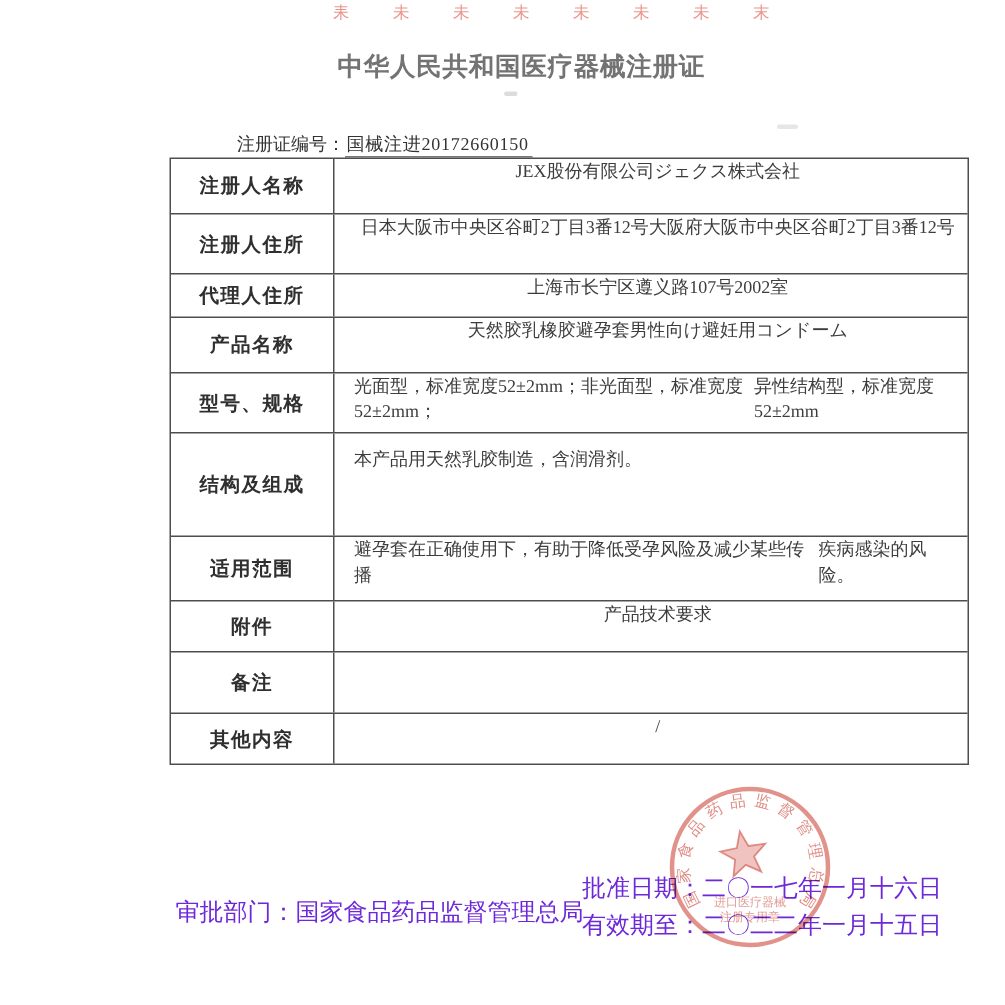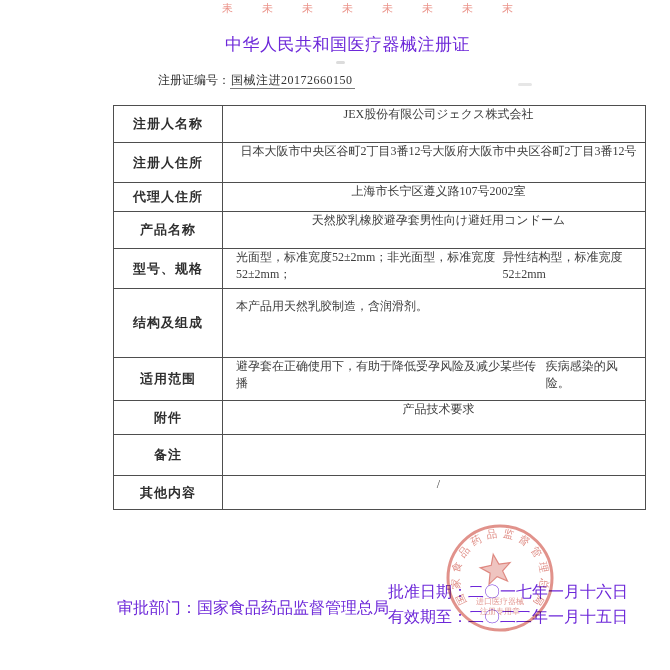--- a/index.html
+++ b/index.html
@@ -11,26 +11,26 @@
   }
   
   .top-marks{
     position:absolute;top:1px;left:186px;
     font-size:11px;letter-spacing:29px;white-space:nowrap;
     color:#e05a4c;opacity:.65;margin-left:36px;
   }
   .title{
     position:absolute;left:225px;top:33px;margin:0;white-space:nowrap;
     font-family:"Liberation Sans","DejaVu Sans",sans-serif;
-    font-size:17px;font-weight:normal;color:#6d28d9;letter-spacing:.5px;
+    font-size:17px;font-weight:bold;color:#737373;letter-spacing:.5px;
   }
   .speck1{position:absolute;left:336px;top:61px;width:9px;height:3px;background:#dcdcdc;border-radius:2px;}
   .speck2{position:absolute;left:518px;top:83px;width:14px;height:3px;background:#e6e6e6;border-radius:2px;}
   .regline{
-    position:absolute;left:158px;top:72px;font-size:12px;color:#333;white-space:nowrap;
+    position:absolute;left:158px;top:88px;font-size:12px;color:#333;white-space:nowrap;
   }
   .regline .val{border-bottom:1px solid #7a7a7a;padding:0 2px 1px 1px;letter-spacing:.5px;}
 
   .cert-table{
     position:absolute;left:113px;top:105px;width:533px;
     border:1px solid #4e4e4e;box-sizing:border-box;
   }
   .trow{display:flex;border-bottom:1px solid #4e4e4e;box-sizing:border-box;}
   .trow:last-child{border-bottom:none;}
   .cell-label{

